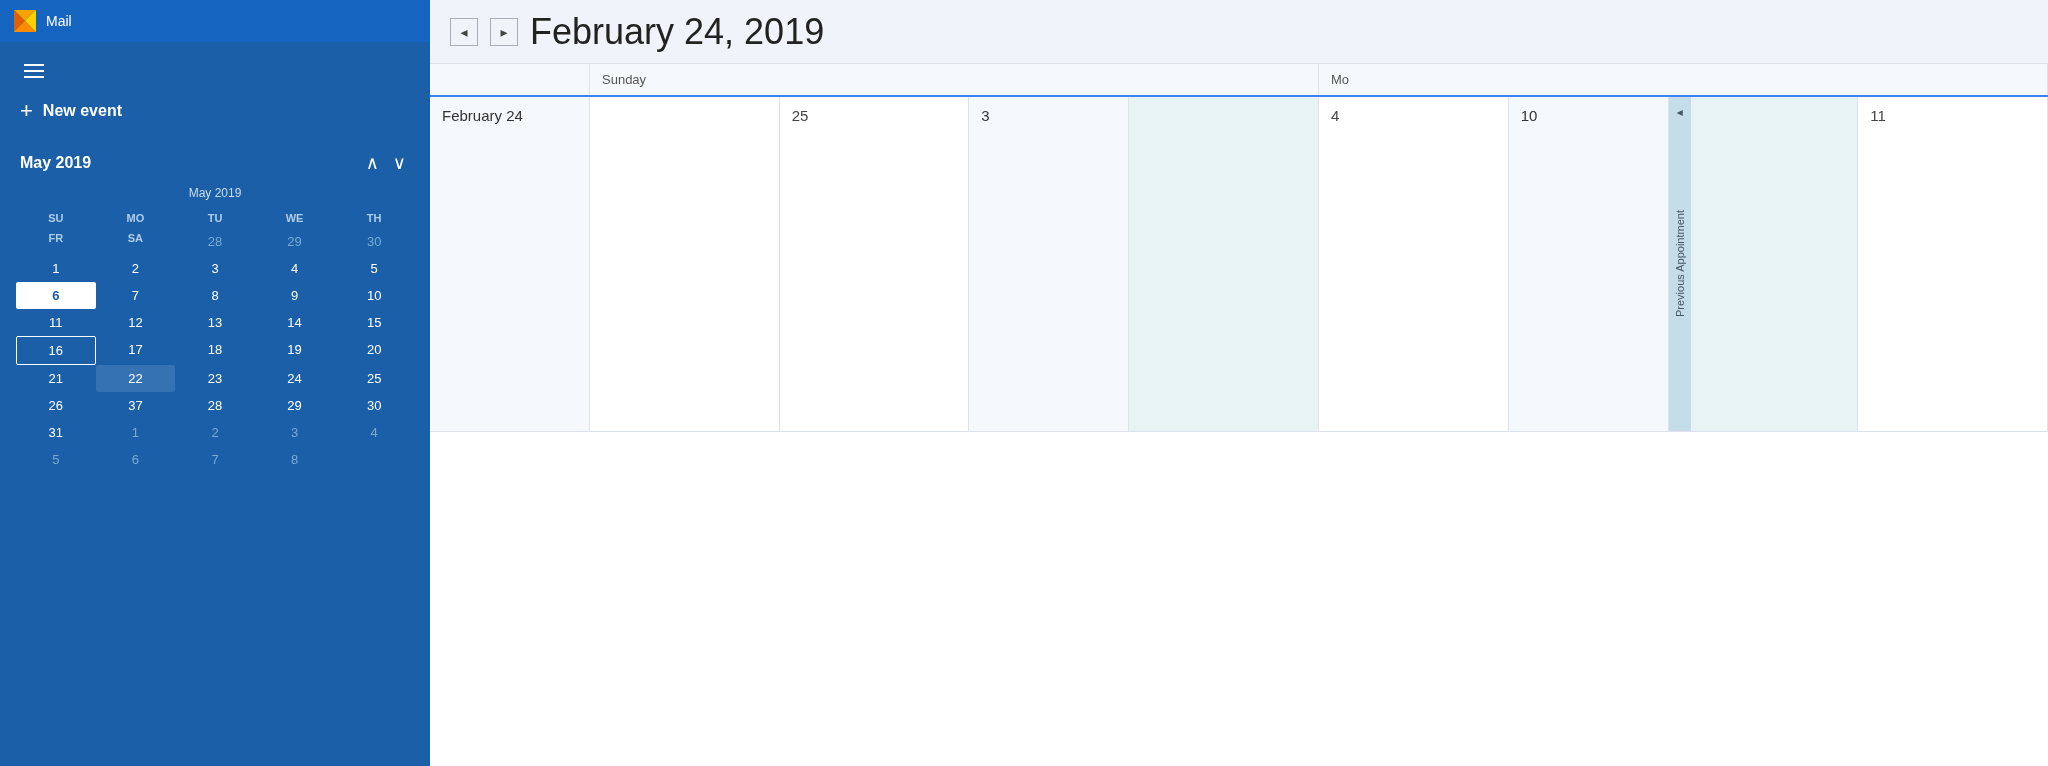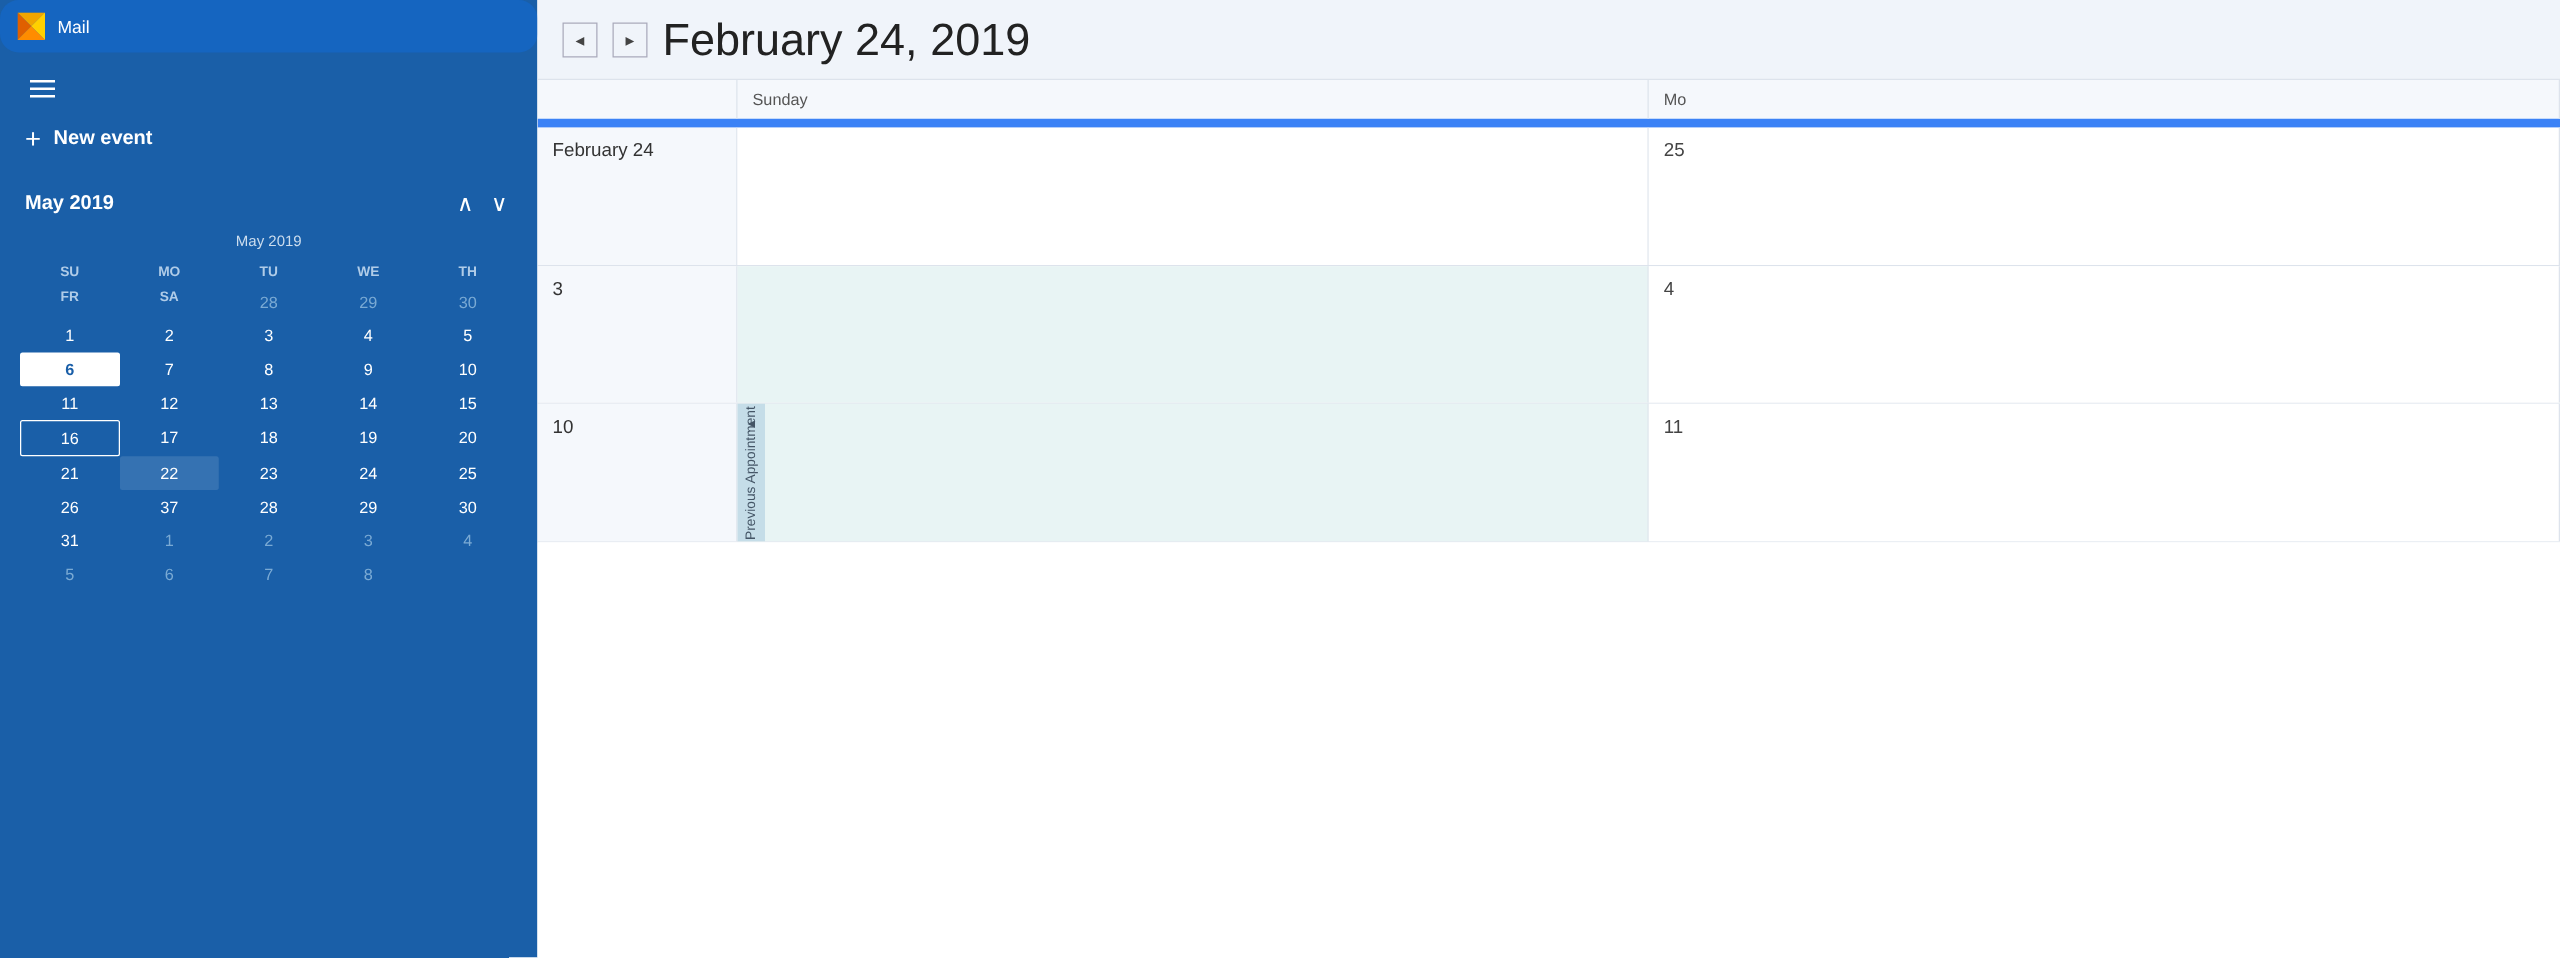--- a/index.html
+++ b/index.html
@@ -24,21 +24,20 @@
       flex-shrink: 0;
     }
 
     .titlebar {
       background: #1565c0;
       height: 42px;
       display: flex;
       align-items: center;
       padding: 0 14px;
       gap: 10px;
-      border-radius: 15px;
     }
 
     .titlebar-icon {
       width: 22px;
       height: 22px;
     }
 
     .titlebar-title {
       color: #fff;
       font-size: 14px;
@@ -207,21 +206,21 @@
     .cal-title {
       font-size: 36px;
       font-weight: 300;
       color: #222;
     }
 
     
     .week-header {
       display: grid;
       grid-template-columns: 160px 1fr;
-      border-bottom: 7px solid #3b82f6;
+      border-bottom: 2px solid #3b82f6;
       background: #f5f8fc;
     }
 
     .week-header-empty {
       border-right: 1px solid #dde3ec;
     }
 
     .week-days-header {
       display: grid;
       grid-template-columns: 1fr 1fr;
@@ -233,21 +232,21 @@
       font-size: 13px;
       color: #555;
       font-weight: 500;
       border-right: 1px solid #dde3ec;
     }
 
     
     .cal-body {
       flex: 1;
       display: flex;
-      flex-direction: column;
+      flex-direction: row;
       overflow: hidden;
     }
 
     
     .week-row {
       display: grid;
       grid-template-columns: 160px 1fr;
       border-bottom: 1px solid #dde3ec;
       flex: 1;
     }

